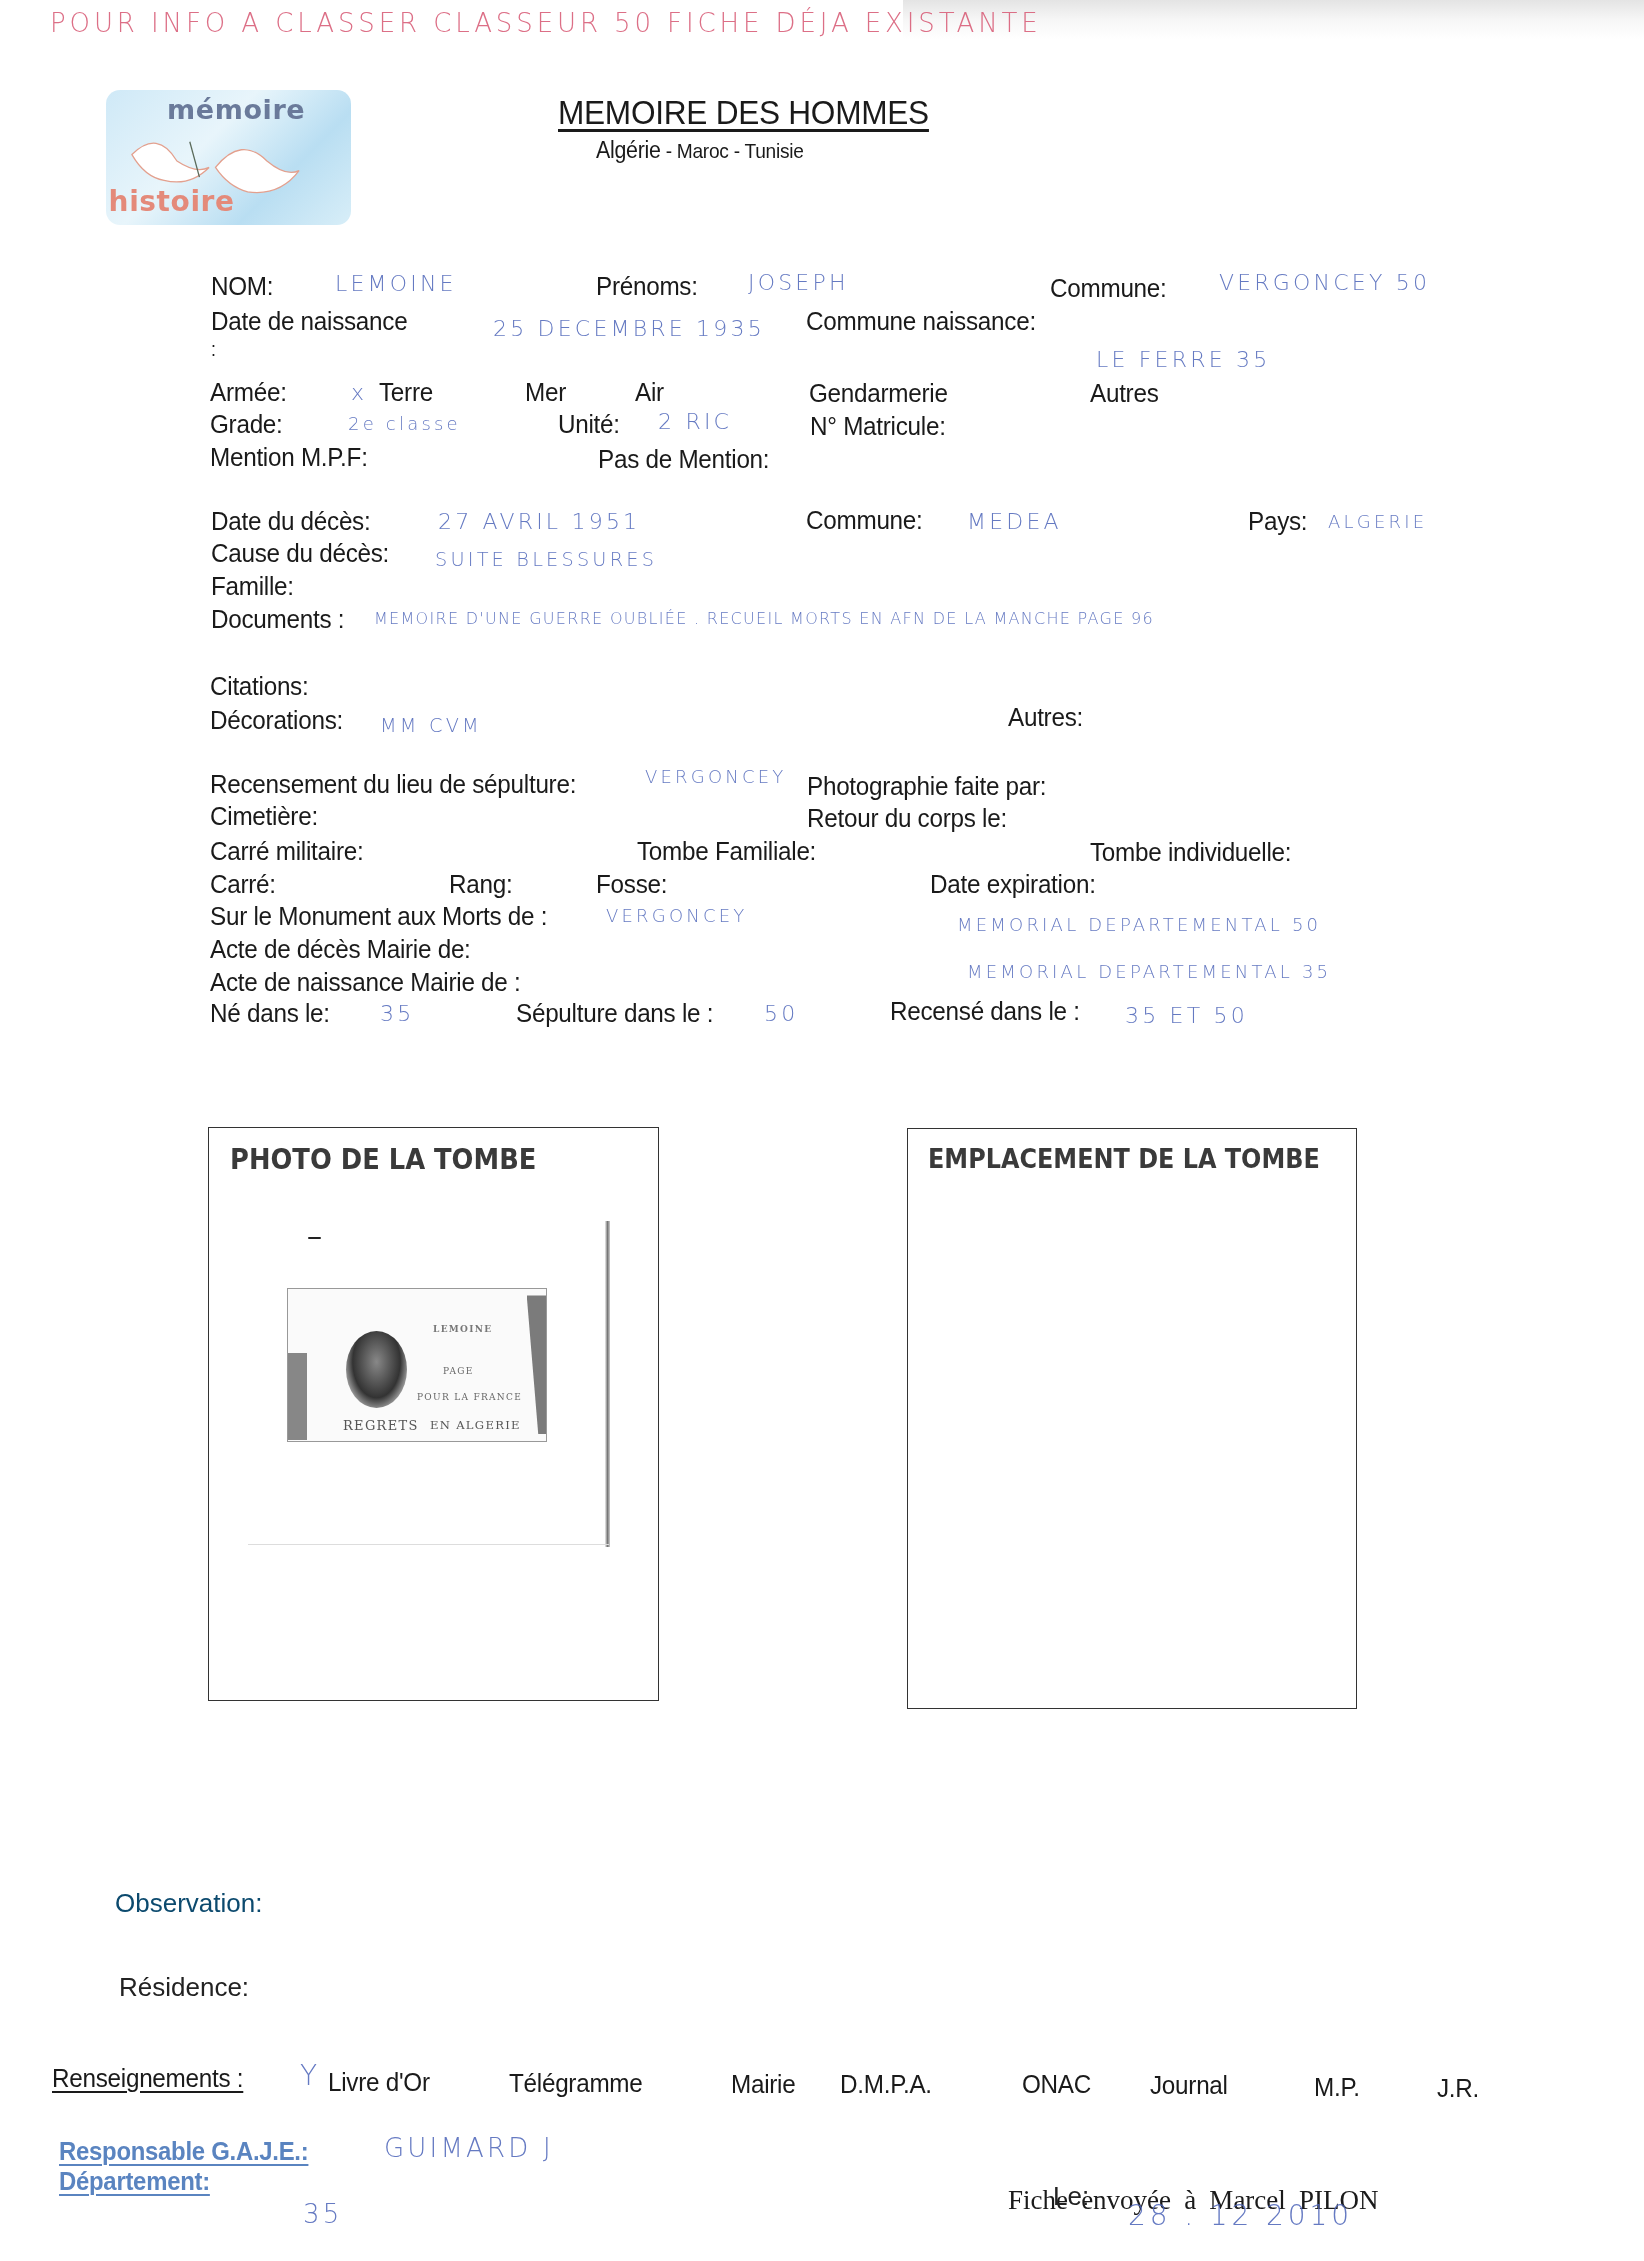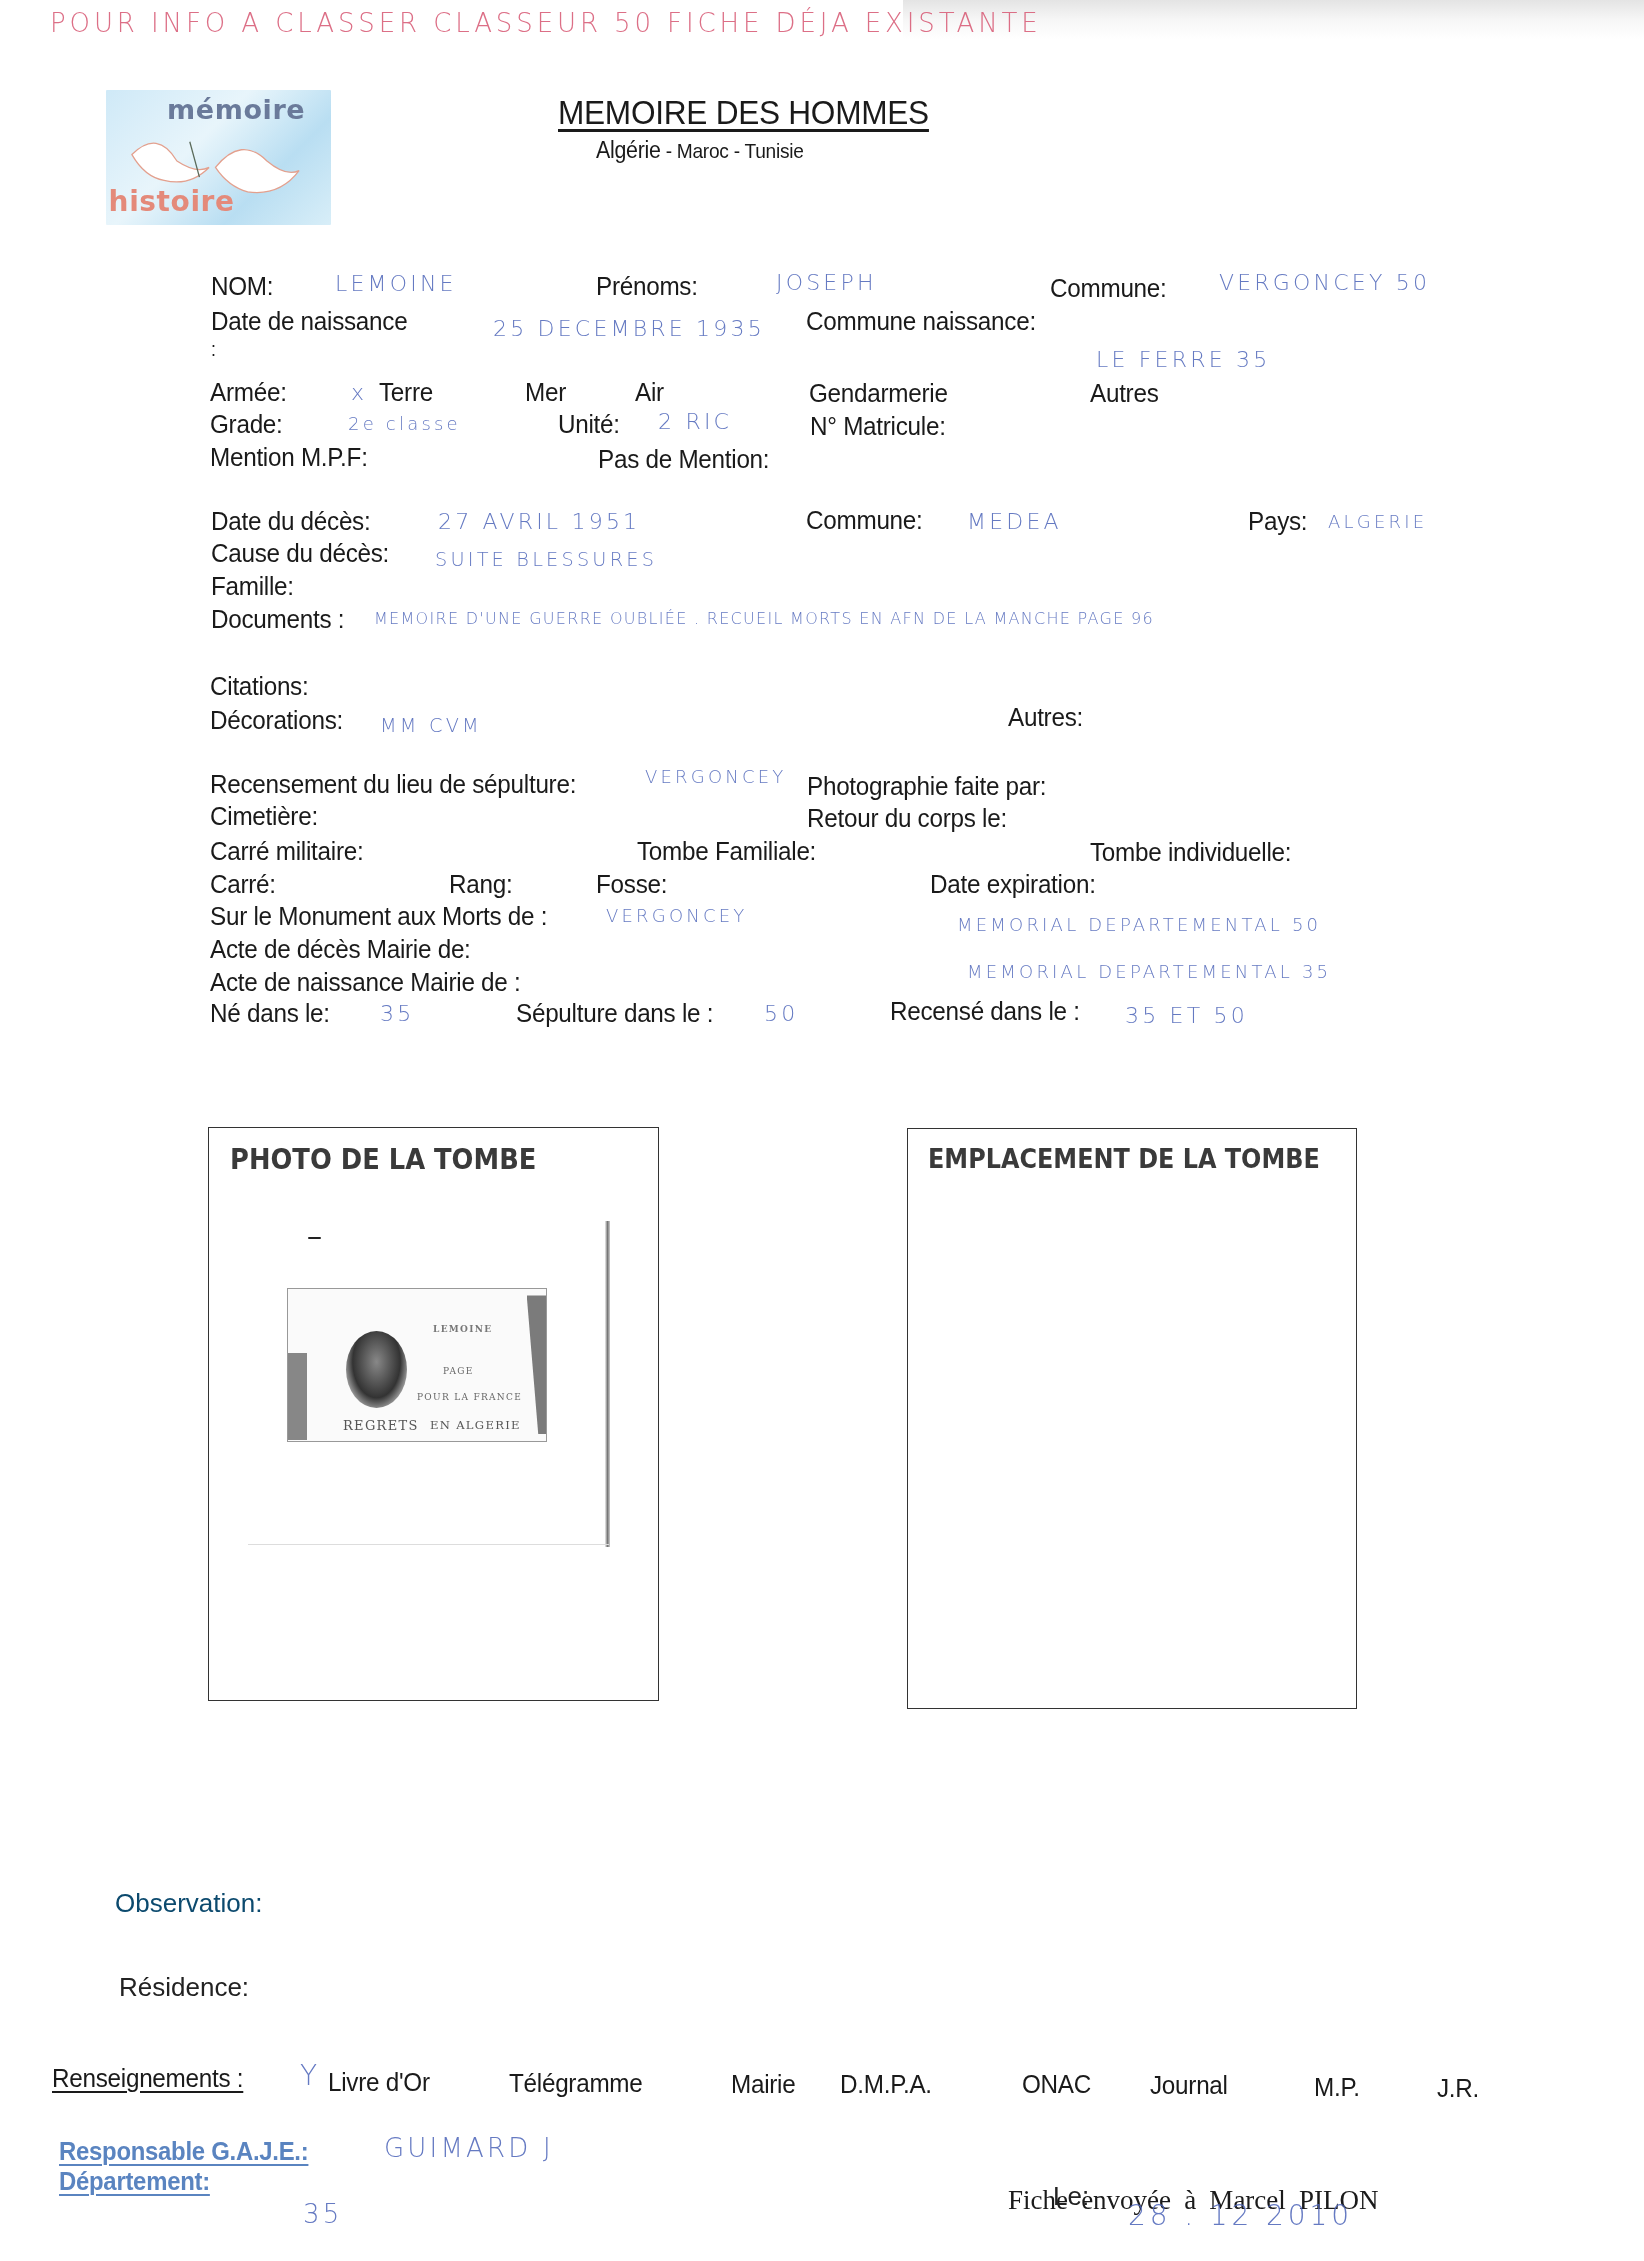--- a/index.html
+++ b/index.html
@@ -7,23 +7,23 @@
            font-family:"Liberation Sans", sans-serif; color:#151515; }
     .abs { position:absolute; white-space:nowrap; }
     .lbl { font-family:"Liberation Sans", sans-serif; font-size:26.4px; color:#1a1a1a;
            transform:scaleX(0.92); transform-origin:left top; letter-spacing:-0.3px; }
     .hw { font-family:"DejaVu Sans", sans-serif; font-size:22px; color:#4b63b8;
           letter-spacing:3.2px; font-weight:300; opacity:0.85; }
     .hw-red { font-family:"DejaVu Sans", sans-serif; font-size:26px; color:#d9607a;
               letter-spacing:3.9px; font-weight:300; opacity:0.9; }
     .top-shadow { position:absolute; left:903px; top:0; width:741px; height:39px;
                   background:linear-gradient(180deg, #e4e4e4 0%, #f6f6f6 50%, #ffffff 100%); }
-    .logo { position:absolute; left:106px; top:90px; width:225px; height:135px;
+    .logo { position:absolute; left:106px; top:90px; width:245px; height:135px;
             background:linear-gradient(135deg,#cfe9f7 0%,#e8f5fb 40%,#b9def2 70%,#d8eef8 100%);
-            border-radius:1px; filter:blur(0.3px); overflow:hidden; }
+            border-radius:14px; filter:blur(0.3px); overflow:hidden; }
     .logo .t1 { position:absolute; left:61px; top:3.9px; font-size:27px; font-weight:bold;
                 color:#6a7a9a; font-family:"DejaVu Sans", sans-serif; letter-spacing:0.6px; }
     .logo .t2 { position:absolute; left:2.6px; top:95px; font-size:28px; font-weight:bold;
                 color:#e48a7a; font-family:"DejaVu Sans", sans-serif; letter-spacing:0.6px; }
     .title { font-size:34px; text-decoration:underline; text-decoration-thickness:2.6px;
              text-underline-offset:5.2px; transform:scaleX(0.93); transform-origin:left top; }
     .subtitle { font-size:23px; transform:scaleX(0.93); transform-origin:left top; }
     .subtitle .sm { font-size:20.6px; }
     .box { position:absolute; border:1.9px solid #333; background:#fff; }
     .box-title { position:absolute; font-family:"DejaVu Sans", sans-serif; font-weight:bold;
@@ -63,21 +63,21 @@
 </div>
 
 <div class="abs lbl title" style="left:558px;top:93px;">MEMOIRE DES HOMMES</div>
 <div class="abs lbl subtitle" style="left:596px;top:137px;">
   <span>Algérie</span><span class="sm"> - </span><span class="sm">Maroc</span><span class="sm"> - </span><span class="sm">Tunisie</span>
 </div>
 
 <div class="abs lbl" style="left:211px;top:271px;">NOM:</div>
 <div class="abs hw" style="left:335px;top:271px;">LEMOINE</div>
 <div class="abs lbl" style="left:596px;top:271px;">Prénoms:</div>
-<div class="abs hw" style="left:748px;top:270px;margin-left:28px;">JOSEPH</div>
+<div class="abs hw" style="left:748px;top:270px;">JOSEPH</div>
 <div class="abs lbl" style="left:1050px;top:273px;">Commune:</div>
 <div class="abs hw" style="left:1219px;top:270px;">VERGONCEY 50</div>
 
 <div class="abs lbl" style="left:211px;top:306px;">Date de naissance</div>
 <div class="abs lbl" style="left:211px;top:339px;font-size:19.3px;">:</div>
 <div class="abs hw" style="left:493px;top:316px;">25 DECEMBRE 1935</div>
 <div class="abs lbl" style="left:806px;top:306px;">Commune naissance:</div>
 <div class="abs hw" style="left:1096px;top:316px;margin-top:31px;">LE FERRE 35</div>
 
 <div class="abs lbl" style="left:210px;top:377px;">Armée:</div>

